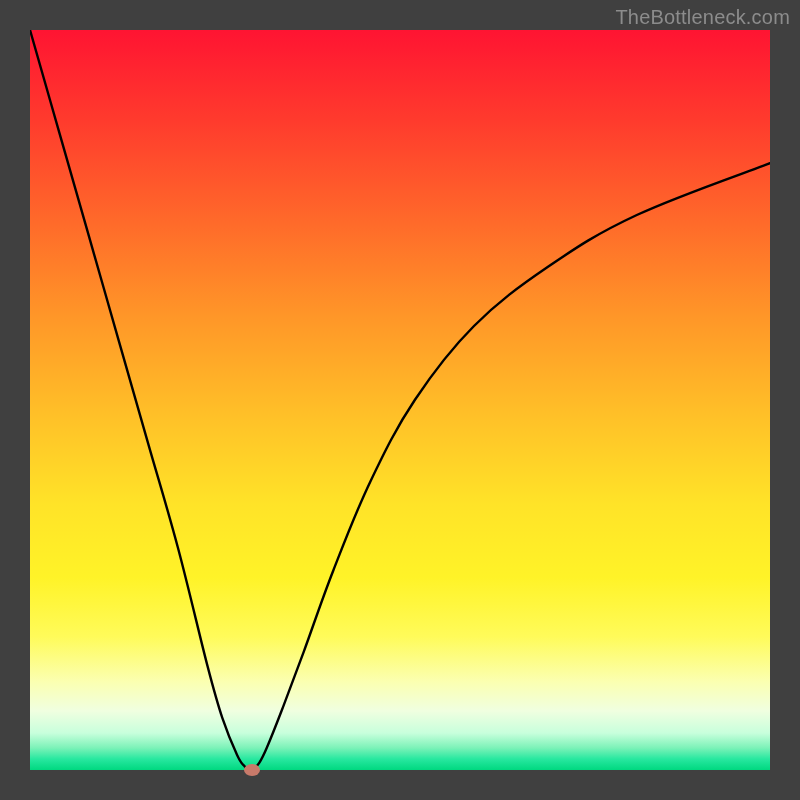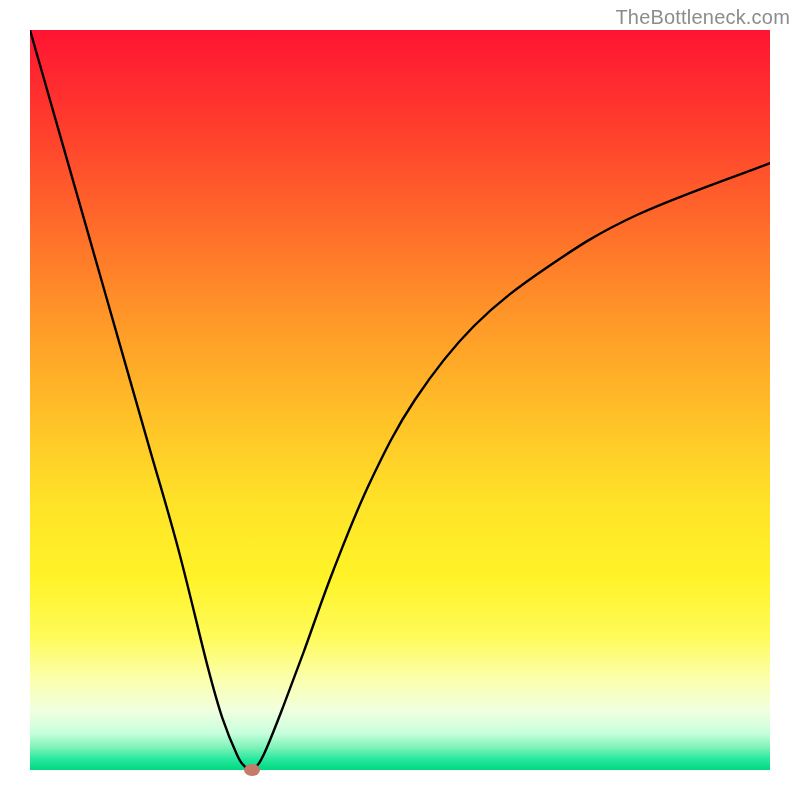--- a/index.html
+++ b/index.html
@@ -8,21 +8,21 @@
     width: 800px;
     height: 800px;
     background: #000;
     overflow: hidden;
     font-family: Arial, Helvetica, sans-serif;
   }
   .chart-wrap {
     position: relative;
     width: 800px;
     height: 800px;
-    background: #ffffff;
+    background: #404040;
   }
   .plot-area {
     position: absolute;
     left: 30px;
     top: 30px;
     width: 740px;
     height: 740px;
     background: linear-gradient(
       to bottom,
       #ff1432 0%,

